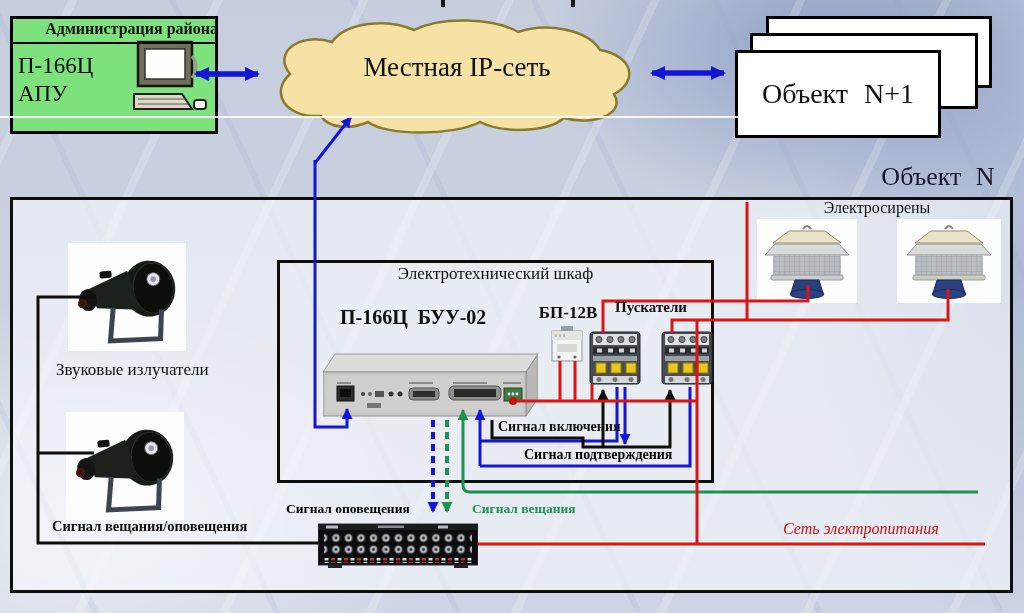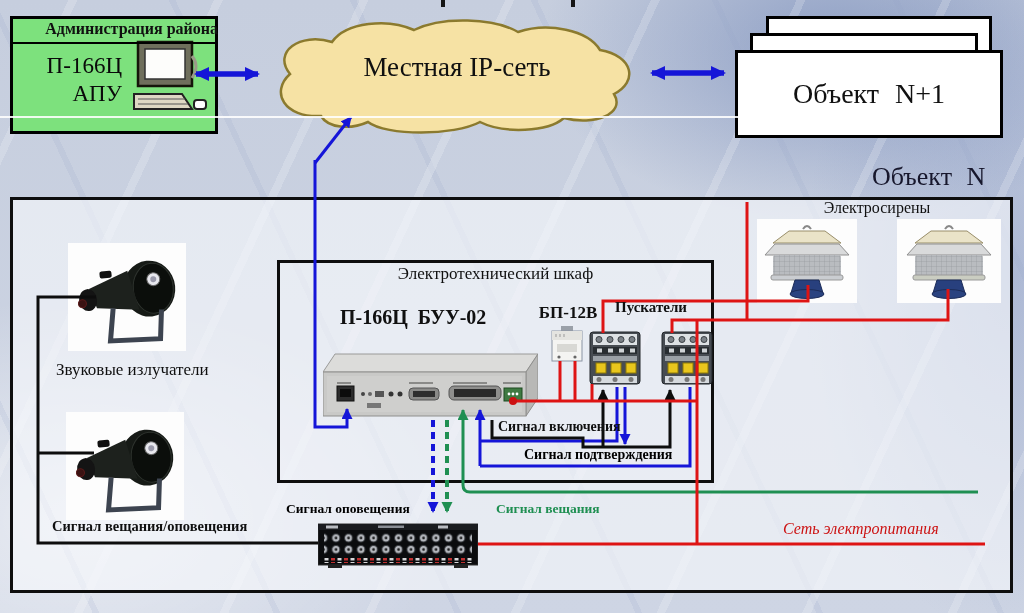--- a/index.html
+++ b/index.html
@@ -21,35 +21,35 @@
   
   .object-box{left:10px;top:197px;width:1003px;height:396px;border:3px solid #0e0e0e;
     background:rgba(247,249,252,.62);z-index:1;}
   .cabinet-box{left:277px;top:260px;width:437px;height:223px;border:3px solid #0e0e0e;
     background:rgba(255,255,255,.10);z-index:2;}
   .admin-box{left:10px;top:16px;width:208px;height:118px;border:3px solid #000;
     background:#7de17d;z-index:2;}
   .admin-header{left:10px;top:16px;width:208px;height:28px;border-bottom:2px solid #000;
     z-index:3;text-align:right;font-weight:bold;font-size:16px;line-height:26px;color:#0a0a0a;}
   .stack-box{background:#fff;border:3px solid #000;z-index:2;}
-  .stack-front{left:735px;top:50px;width:268px;height:88px;text-align:center;
+  .stack-front{left:735px;top:50px;width:206px;height:88px;text-align:center;
     font-size:28px;line-height:82px;color:#111;word-spacing:9px;z-index:3;}
   .white-square{background:#fdfdfd;z-index:3;}
   .hline-white{left:0;top:116px;width:742px;height:2px;background:rgba(255,255,255,.88);z-index:8;}
   .title-stub{width:4px;height:7px;background:#151515;top:0;z-index:9;}
   
   .lbl{z-index:7;color:#101010;white-space:nowrap;}
   .b{font-weight:bold;}
   .blue-t{color:#000000;}
-  .green-t{color:#1f8f52;margin-left:24px;}
+  .green-t{color:#1f8f52;}
   .red-t{color:#cc1212;}
   .center{text-align:center;}
   svg.abs{z-index:5;}
   #wires{z-index:6;pointer-events:none;}
-  .apu-text{left:18px;top:52px;width:104px;z-index:3;text-align:right;
+  .apu-text{left:18px;top:52px;width:104px;z-index:3;text-align:left;
     font-size:23px;line-height:28px;color:#0a0a0a;}
 </style>
 </head>
 <body>
 
 <div class="canvas">
 
   <svg width="0" height="0" style="position:absolute">
     <defs>
       <marker id="mB" markerUnits="userSpaceOnUse" markerWidth="14" markerHeight="14" refX="10" refY="5.5" orient="auto">
@@ -107,21 +107,21 @@
              C176,0 228,2 252,16 C282,6 322,14 334,34 C368,40 372,66 348,78
              C360,98 328,110 298,102 C282,116 238,118 214,106 C188,120 120,120 102,106
              C84,114 62,112 55,100 Z" fill="#f6e2a4" stroke="#8b7a2e" stroke-width="2.5"></path>
   </svg>
   <div class="abs lbl center" style="left:327px;top:52px;width:260px;font-size:27px;">Местная IP-сеть</div>
 
   <div class="abs stack-box" style="left:766px;top:16px;width:226px;height:72px;"></div>
   <div class="abs stack-box" style="left:750px;top:33px;width:228px;height:76px;"></div>
   <div class="abs stack-box stack-front">Объект N+1</div>
 
-  <div class="abs lbl" style="left:872px;top:162px;width:132px;font-size:26px;text-align:left;word-spacing:8px;color:#17172c;">Объект N</div>
+  <div class="abs lbl" style="left:872px;top:162px;width:132px;font-size:26px;text-align:center;word-spacing:8px;color:#17172c;">Объект N</div>
 
   <div class="abs white-square" style="left:68px;top:243px;width:118px;height:108px;"></div>
   <div class="abs white-square" style="left:66px;top:412px;width:118px;height:108px;"></div>
   <div class="abs white-square" style="left:757px;top:219px;width:100px;height:84px;"></div>
   <div class="abs white-square" style="left:897px;top:219px;width:104px;height:84px;"></div>
 
   <svg class="abs" style="left:72px;top:249px" width="110" height="96" viewBox="0 0 110 96">
     <g transform="rotate(-6 55 48)">
       <ellipse cx="78" cy="42" rx="26" ry="28" fill="#161a16"></ellipse>
       <ellipse cx="82" cy="42" rx="20" ry="25" fill="#0b0e0b" stroke="#2e332e"></ellipse>

